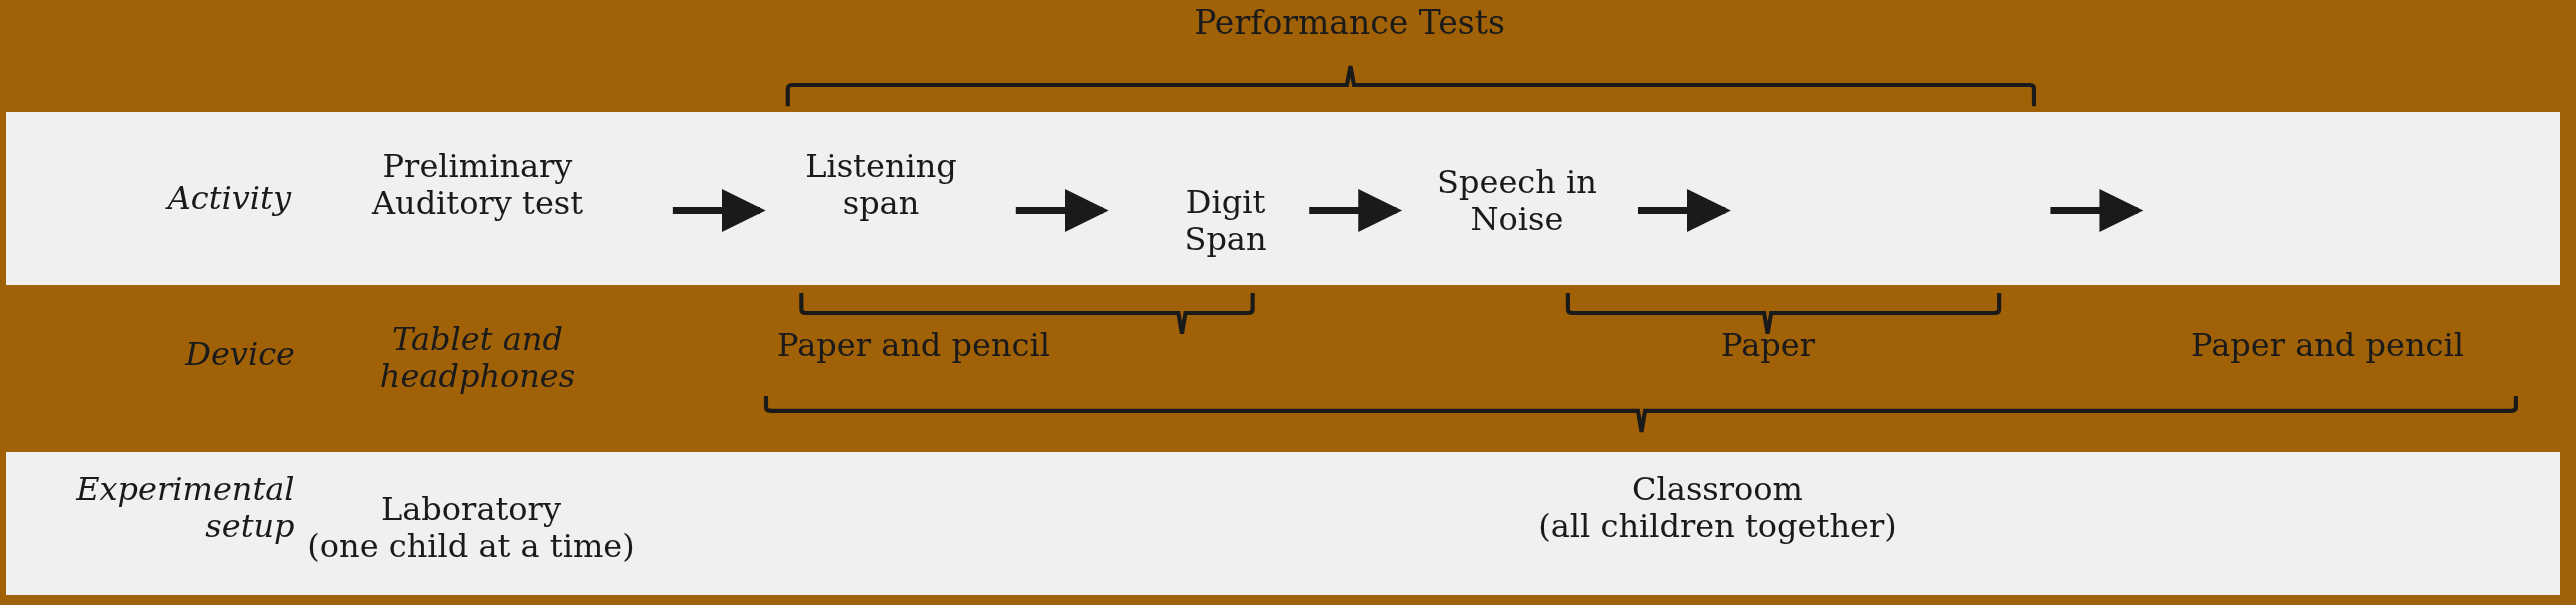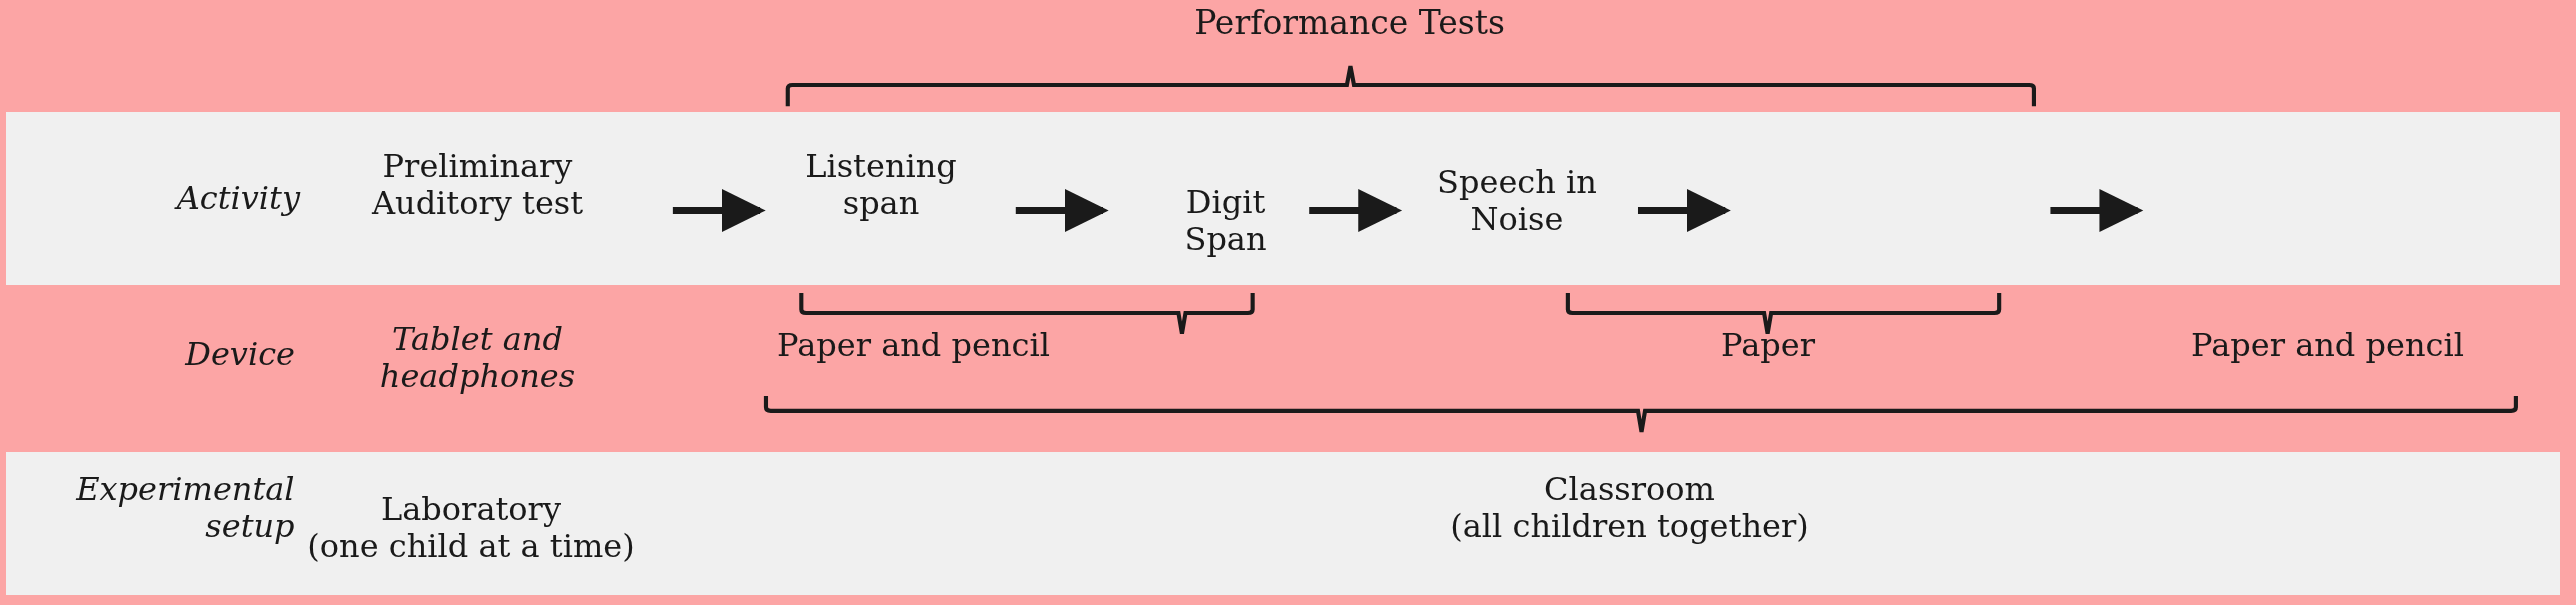--- a/index.html
+++ b/index.html
@@ -4,21 +4,21 @@
 <style>
   html, body {
     margin: 0;
     padding: 0;
     background: #ffffff;
   }
   #canvas {
     position: relative;
     width: 2576px;
     height: 606px;
-    background: #fca5a5;
+    background: #a16207;
     font-family: "DejaVu Serif", "Liberation Serif", serif;
     color: #1a1a1a;
     overflow: hidden;
   }
   .band {
     position: absolute;
     background: #f0f0f0;
   }
   #band-activity { left: 5.9px; top: 112px; width: 2554px; height: 173px; }
   #band-setup    { left: 5.9px; top: 452px; width: 2554px; height: 143px; }
@@ -47,39 +47,39 @@
     white-space: pre-line;
   }
 
   
   #title-performance-tests {
     left: 1114px; top: 3.5px; width: 471px;
     font-size: 33px;
   }
 
   
-  #label-activity      { left: 76px;  top: 180px; width: 224px; }
+  #label-activity      { left: 67px;  top: 180px; width: 224px; }
   #act-0 { left: 295px;  top: 148px; width: 365px; }
   #act-1 { left: 769px; top: 148px; width: 224px; }
   #act-2 { left: 1134px; top: 148px; width: 183px; margin-top: 36px; }
   #act-3 { left: 1399px; top: 164px; width: 236px; }
   #act-4 { left: 1744px; top: 148px; width: 306px; }
   #act-5 { left: 2139px; top: 148px; width: 365px; }
 
   
   #label-device        { left: 71px;  top: 336px; width: 224px; }
   #dev-0 { left: 336px;  top: 321px; width: 283px; font-style: italic; }
   #dev-1 { left: 731px; top: 327px; width: 365px; }
   #dev-2 { left: 1650px; top: 327px; width: 236px; }
   #dev-3 { left: 2145px; top: 327px; width: 365px; }
 
   
   #label-setup         { left: 23.6px;   top: 471px; width: 271px; }
   #setup-0 { left: 253px;  top: 471px; width: 436px; margin-top: 20px; }
-  #setup-1 { left: 1388px; top: 471px; width: 483px; }
+  #setup-1 { left: 1476px; top: 471px; width: 483px; }
 </style>
 </head>
 <body>
 
 <div id="canvas">
 
   <div class="band" id="band-activity"></div>
   <div class="band" id="band-setup"></div>
 
   <svg class="svg-layer" viewBox="0 0 4372 1028">

